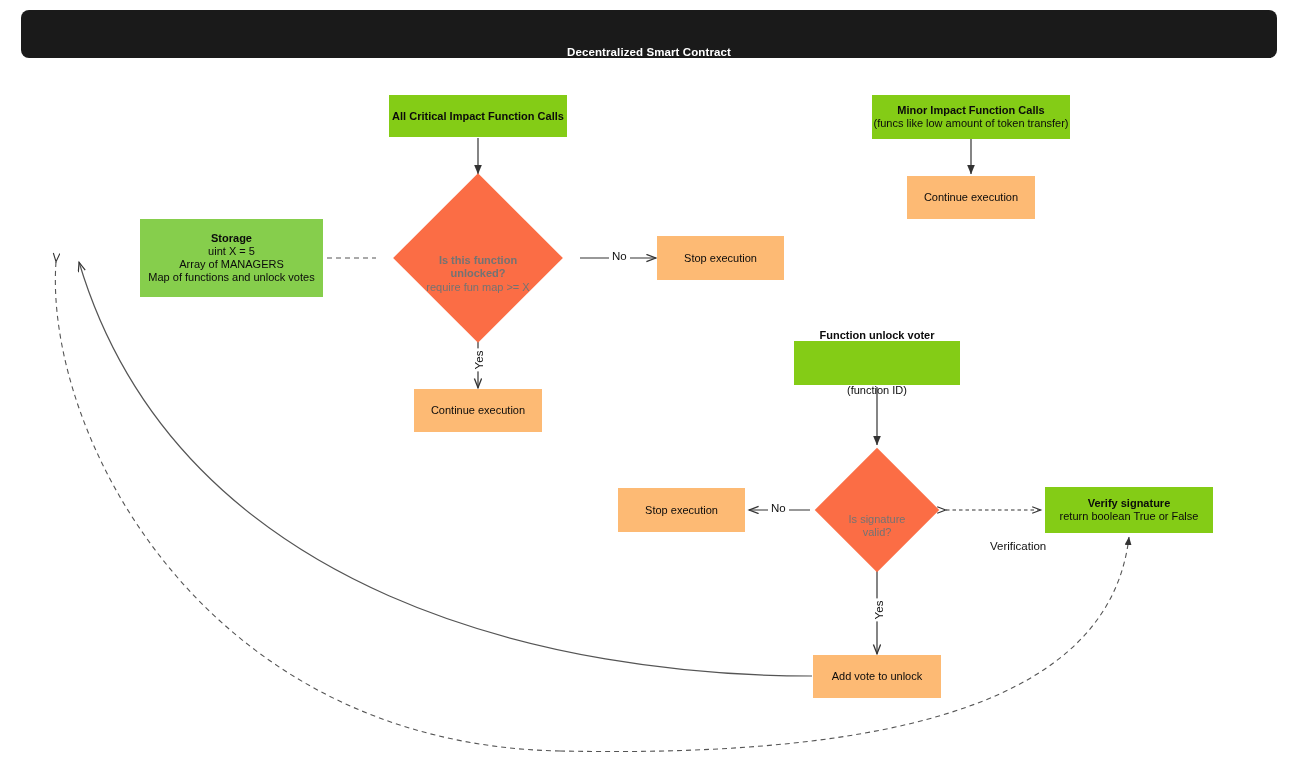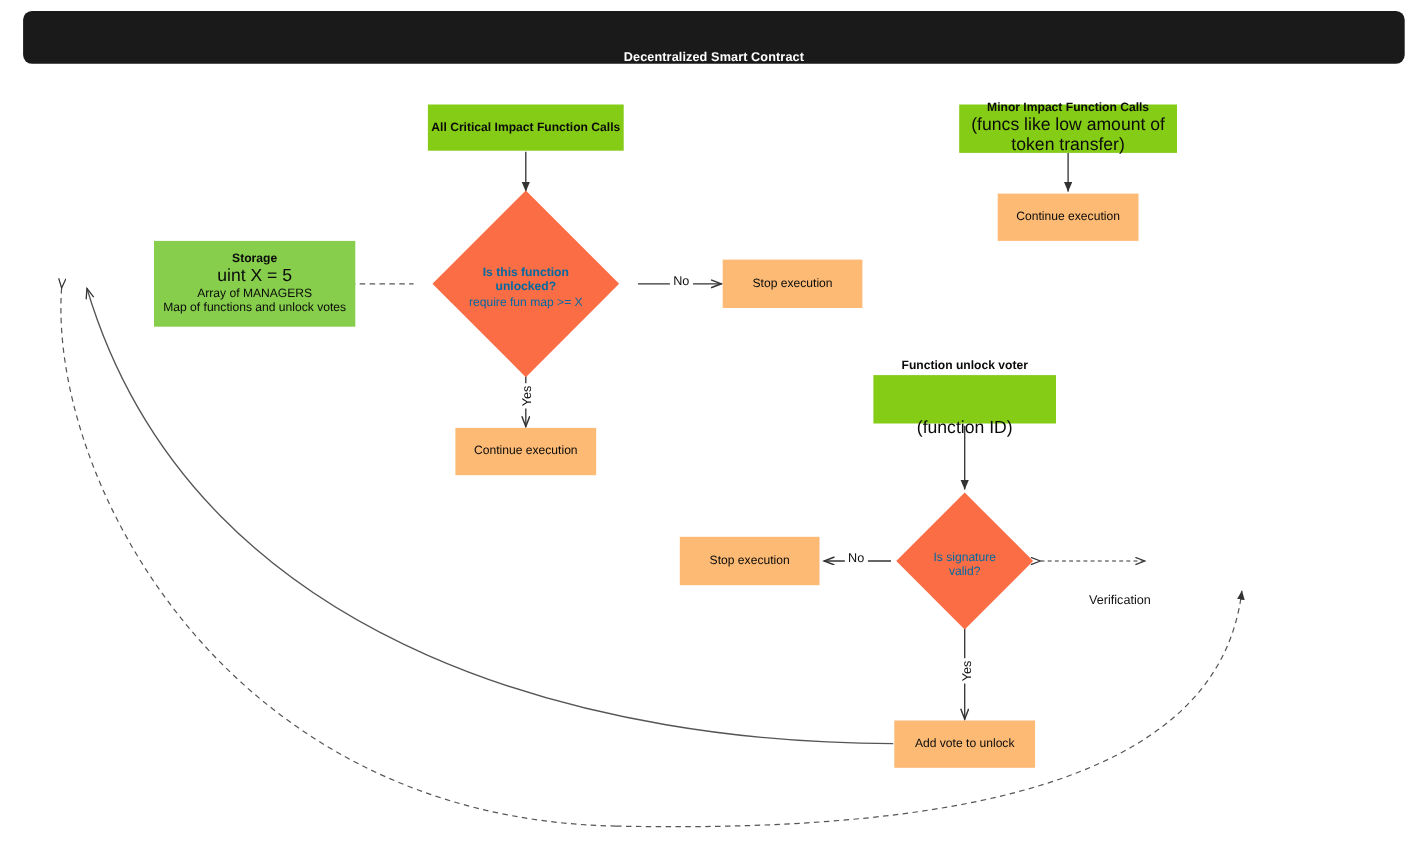--- a/index.html
+++ b/index.html
@@ -48,21 +48,21 @@
     position: absolute;
     display: flex;
     flex-direction: column;
     align-items: center;
     justify-content: center;
     text-align: center;
     color: #0b0b0b;
     line-height: 1.18;
   }
   .node .l1 { font-size: 11px; font-weight: bold; }
-  .node .l2 { font-size: 16px; font-weight: normal; }
+  .node .l2 { font-size: 11px; font-weight: normal; }
   .node .l3 { font-size: 11px; font-weight: normal; }
   .node .l4 { font-size: 11px; font-weight: normal; }
 
   .rect-yellow { background: #84cc16; }
   .rect-green  { background: #86CE4C; }
   .rect-magenta{ background: #fdba74; }
   .rect-magenta .l1 { font-weight: normal; }
 
   
   .diamond {
@@ -70,28 +70,28 @@
   }
   .diamond .shape {
     position: absolute;
     left: 0; top: 0;
     width: 100%; height: 100%;
     background: #FB6D45;
     transform: rotate(45deg);
   }
   .diamond .dlabel {
     position: absolute;
-    left: 0; top: 4px;
+    left: 0; top: 16px;
     width: 100%; height: 100%;
     display: flex;
     flex-direction: column;
     align-items: center;
     justify-content: center;
     text-align: center;
-    color: #0369a1;
+    color: #737373;
     line-height: 1.2;
   }
   .diamond .dlabel .l1 { font-size: 11px; font-weight: bold; }
   .diamond .dlabel .l2 { font-size: 11px; font-weight: bold; }
   .diamond .dlabel .l3 { font-size: 11px; font-weight: normal; }
   .diamond.plain .dlabel .l1,
   .diamond.plain .dlabel .l2 { font-weight: normal; }
 
   
   .edge-label {
@@ -214,20 +214,24 @@
     <div class="dlabel" style="left:-30px; width:148px;">
       <span class="l1">Is signature</span>
       <span class="l2">valid?</span>
     </div>
   </div>
 
   <div class="node rect-magenta" style="left:618px; top:488px; width:127px; height:44px;">
     <span class="l1">Stop execution</span>
   </div>
 
+  <div class="node rect-yellow" style="left:1045px; top:487px; width:168px; height:46px;">
+    <span class="l1">Verify signature</span>
+    <span class="l2">return boolean True or False</span>
+  </div>
 
   <div class="node rect-magenta" style="left:813px; top:655px; width:128px; height:43px;">
     <span class="l1">Add vote to unlock</span>
   </div>
 
   <div class="edge-label" style="left:609px; top:250px;">No</div>
 
   <div class="edge-label rot" style="left:468px; top:354px;">Yes</div>
 
   <div class="edge-label" style="left:768px; top:502px;">No</div>

